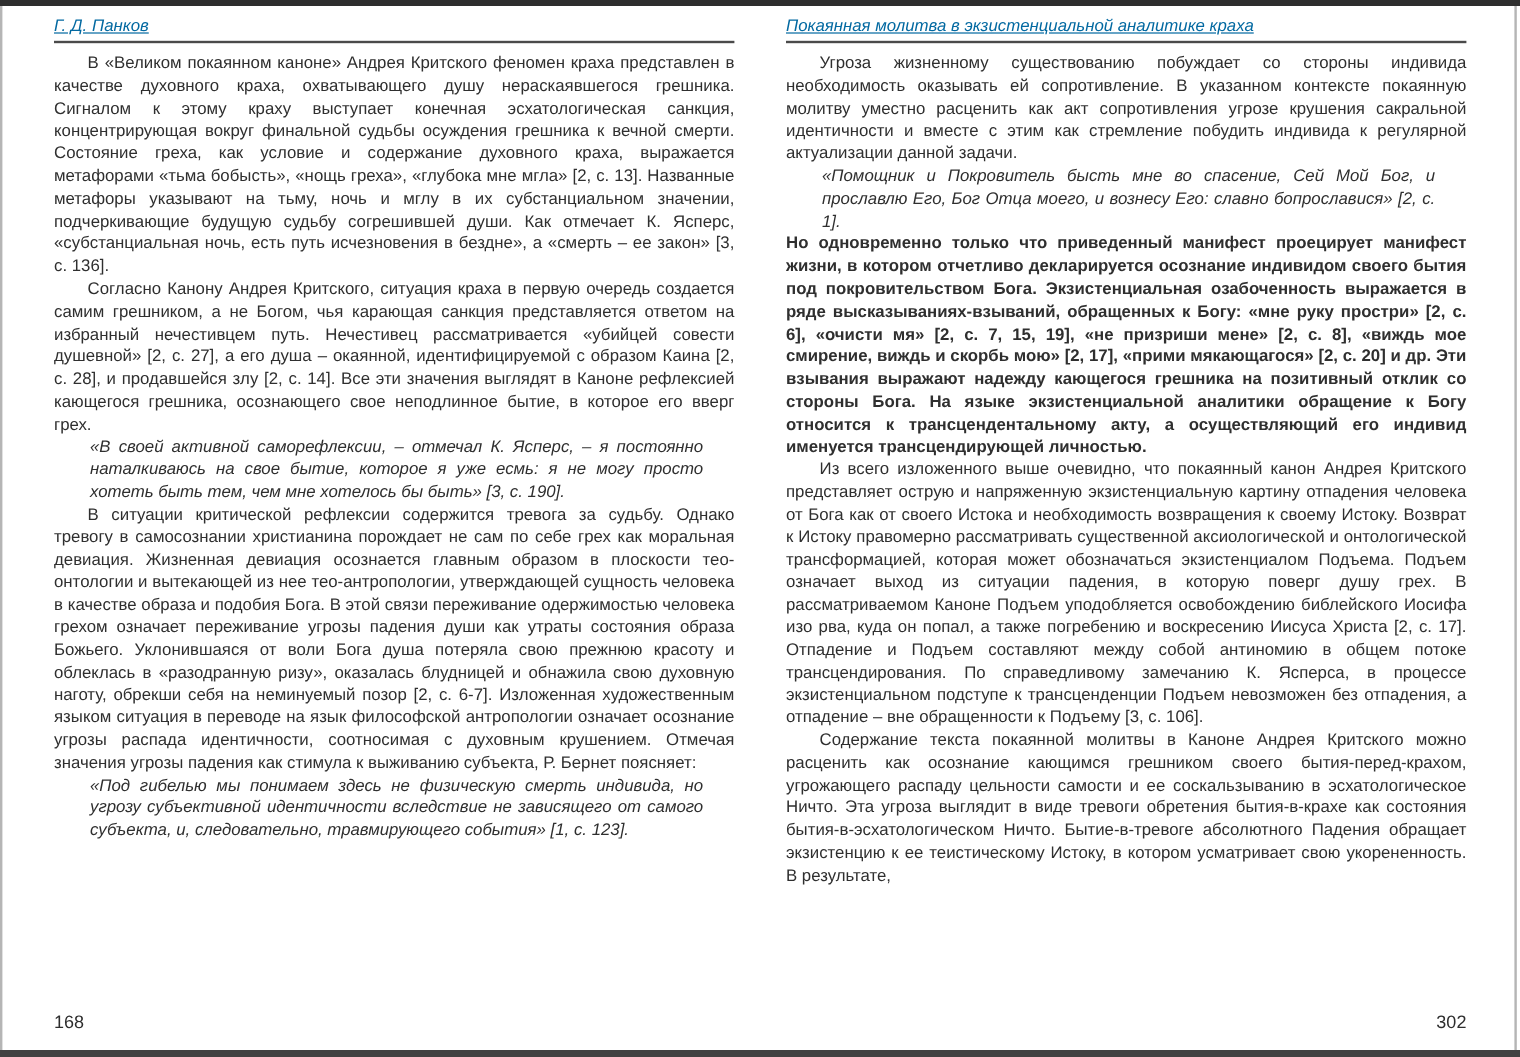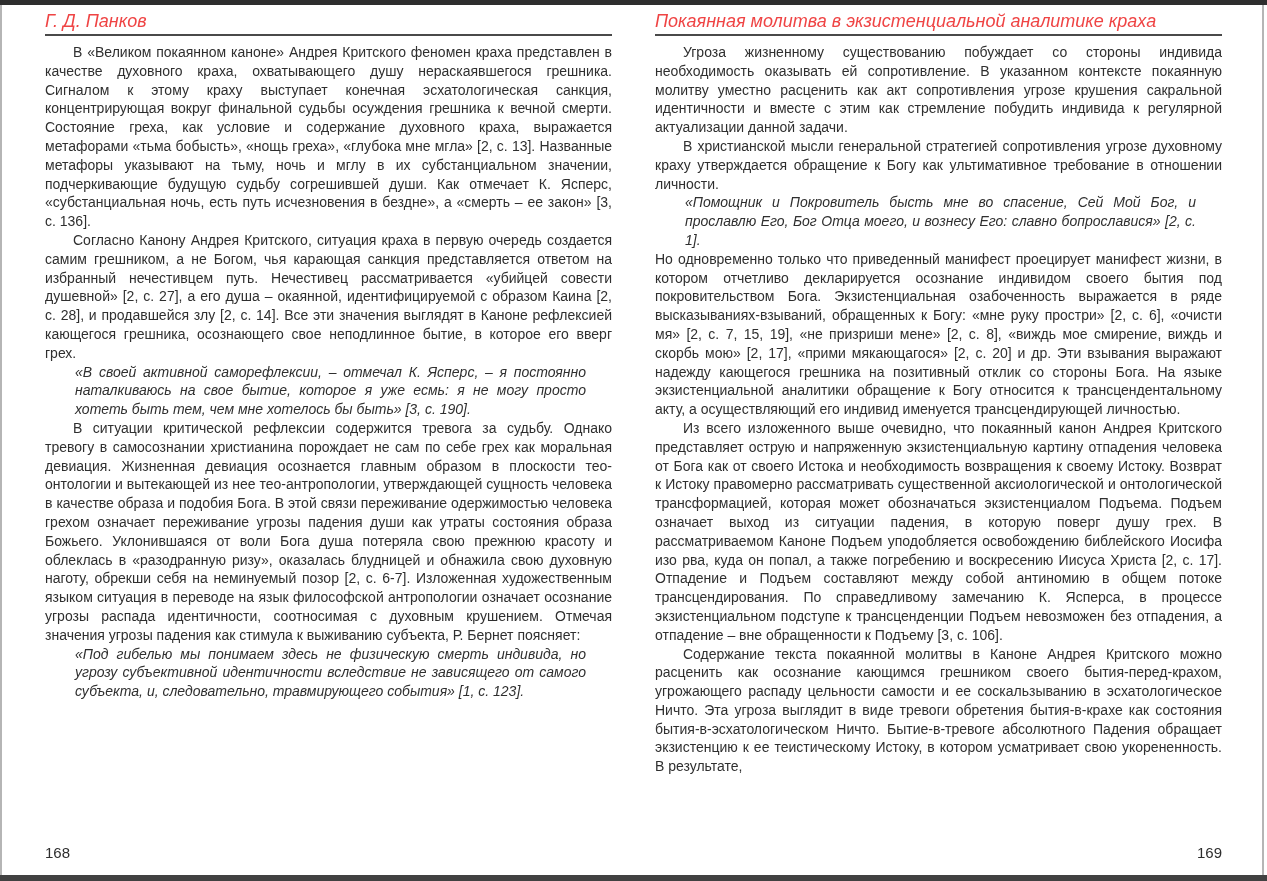--- a/index.html
+++ b/index.html
@@ -30,37 +30,38 @@
   }
   .page {
     position: absolute;
     top: 13px;
     width: 567px;
   }
   .page-left  { left: 45px; }
   .page-right { left: 655px; }
   .running-header {
     font-style: italic;
-    font-size: 18px;
+    font-size: 14px;
     line-height: 17px;
-    color: #ef4444;
+    color: #0369a1;
     padding-bottom: 4px;
     border-bottom: 2px solid #4a4a4a;
+    text-decoration: underline;
   }
   .page-left  .running-header { text-align: left; }
   .page-right .running-header { text-align: left; }
   .page-body {
     margin-top: 7px;
     font-size: 14px;
     line-height: 18.8px;
     text-align: justify;
   }
   .page-body p { margin: 0; padding: 0; }
   p.p-indent { text-indent: 28px; }
-  p.p-flush  { text-indent: 0; }
+  p.p-flush  { text-indent: 0; font-weight: bold; }
   p.block-quote {
     font-style: italic;
     margin-left: 30px !important;
     margin-right: 26px !important;
   }
   .page-number {
     position: absolute;
     top: 844px;
     width: 567px;
     font-size: 15px;
@@ -86,25 +87,24 @@
       <p class="block-quote">«В своей активной саморефлексии, – отмечал К. Ясперс, – я постоянно наталкиваюсь на свое бытие, которое я уже есмь: я не могу просто хотеть быть тем, чем мне хотелось бы быть» [3, с. 190].</p>
       <p class="p-indent">В ситуации критической рефлексии содержится тревога за судьбу. Однако тревогу в самосознании христианина порождает не сам по себе грех как моральная девиация. Жизненная девиация осознается главным образом в плоскости тео-онтологии и вытекающей из нее тео-антропологии, утверждающей сущность человека в качестве образа и подобия Бога. В этой связи переживание одержимостью человека грехом означает переживание угрозы падения души как утраты состояния образа Божьего. Уклонившаяся от воли Бога душа потеряла свою прежнюю красоту и облеклась в «разодранную ризу», оказалась блудницей и обнажила свою духовную наготу, обрекши себя на неминуемый позор [2, с. 6-7]. Изложенная художественным языком ситуация в переводе на язык философской антропологии означает осознание угрозы распада идентичности, соотносимая с духовным крушением. Отмечая значения угрозы падения как стимула к выживанию субъекта, Р. Бернет поясняет:</p>
       <p class="block-quote">«Под гибелью мы понимаем здесь не физическую смерть индивида, но угрозу субъективной идентичности вследствие не зависящего от самого субъекта, и, следовательно, травмирующего события» [1, с. 123].</p>
     </div>
   </section>
 
   <section class="page page-right">
     <header class="running-header">Покаянная молитва в экзистенциальной аналитике краха</header>
     <div class="page-body">
       <p class="p-indent">Угроза жизненному существованию побуждает со стороны индивида необходимость оказывать ей сопротивление. В указанном контексте покаянную молитву уместно расценить как акт сопротивления угрозе крушения сакральной идентичности и вместе с этим как стремление побудить индивида к регулярной актуализации данной задачи.</p>
-      <p class="p-indent">В христианской мысли генеральной стратегией сопротивления угрозе духовному краху утверждается обращение к Богу как ультимативное требование в отношении личности.</p>
       <p class="block-quote">«Помощник и Покровитель бысть мне во спасение, Сей Мой Бог, и прославлю Его, Бог Отца моего, и вознесу Его: славно бопрославися» [2, с. 1].</p>
       <p class="p-flush">Но одновременно только что приведенный манифест проецирует манифест жизни, в котором отчетливо декларируется осознание индивидом своего бытия под покровительством Бога. Экзистенциальная озабоченность выражается в ряде высказываниях-взываний, обращенных к Богу: «мне руку простри» [2, с. 6], «очисти мя» [2, с. 7, 15, 19], «не призриши мене» [2, с. 8], «виждь мое смирение, виждь и скорбь мою» [2, 17], «прими мякающагося» [2, с. 20] и др. Эти взывания выражают надежду кающегося грешника на позитивный отклик со стороны Бога. На языке экзистенциальной аналитики обращение к Богу относится к трансцендентальному акту, а осуществляющий его индивид именуется трансцендирующей личностью.</p>
       <p class="p-indent">Из всего изложенного выше очевидно, что покаянный канон Андрея Критского представляет острую и напряженную экзистенциальную картину отпадения человека от Бога как от своего Истока и необходимость возвращения к своему Истоку. Возврат к Истоку правомерно рассматривать существенной аксиологической и онтологической трансформацией, которая может обозначаться экзистенциалом Подъема. Подъем означает выход из ситуации падения, в которую поверг душу грех. В рассматриваемом Каноне Подъем уподобляется освобождению библейского Иосифа изо рва, куда он попал, а также погребению и воскресению Иисуса Христа [2, с. 17]. Отпадение и Подъем составляют между собой антиномию в общем потоке трансцендирования. По справедливому замечанию К. Ясперса, в процессе экзистенциальном подступе к трансценденции Подъем невозможен без отпадения, а отпадение – вне обращенности к Подъему [3, с. 106].</p>
       <p class="p-indent">Содержание текста покаянной молитвы в Каноне Андрея Критского можно расценить как осознание кающимся грешником своего бытия-перед-крахом, угрожающего распаду цельности самости и ее соскальзыванию в эсхатологическое Ничто. Эта угроза выглядит в виде тревоги обретения бытия-в-крахе как состояния бытия-в-эсхатологическом Ничто. Бытие-в-тревоге абсолютного Падения обращает экзистенцию к ее теистическому Истоку, в котором усматривает свою укорененность. В результате,</p>
     </div>
   </section>
 
   <div class="page-number page-number-left">168</div>
-  <div class="page-number page-number-right">169</div>
+  <div class="page-number page-number-right">302</div>
 
   <div class="bar-bottom"></div>
 </div>
 
 </body></html>

